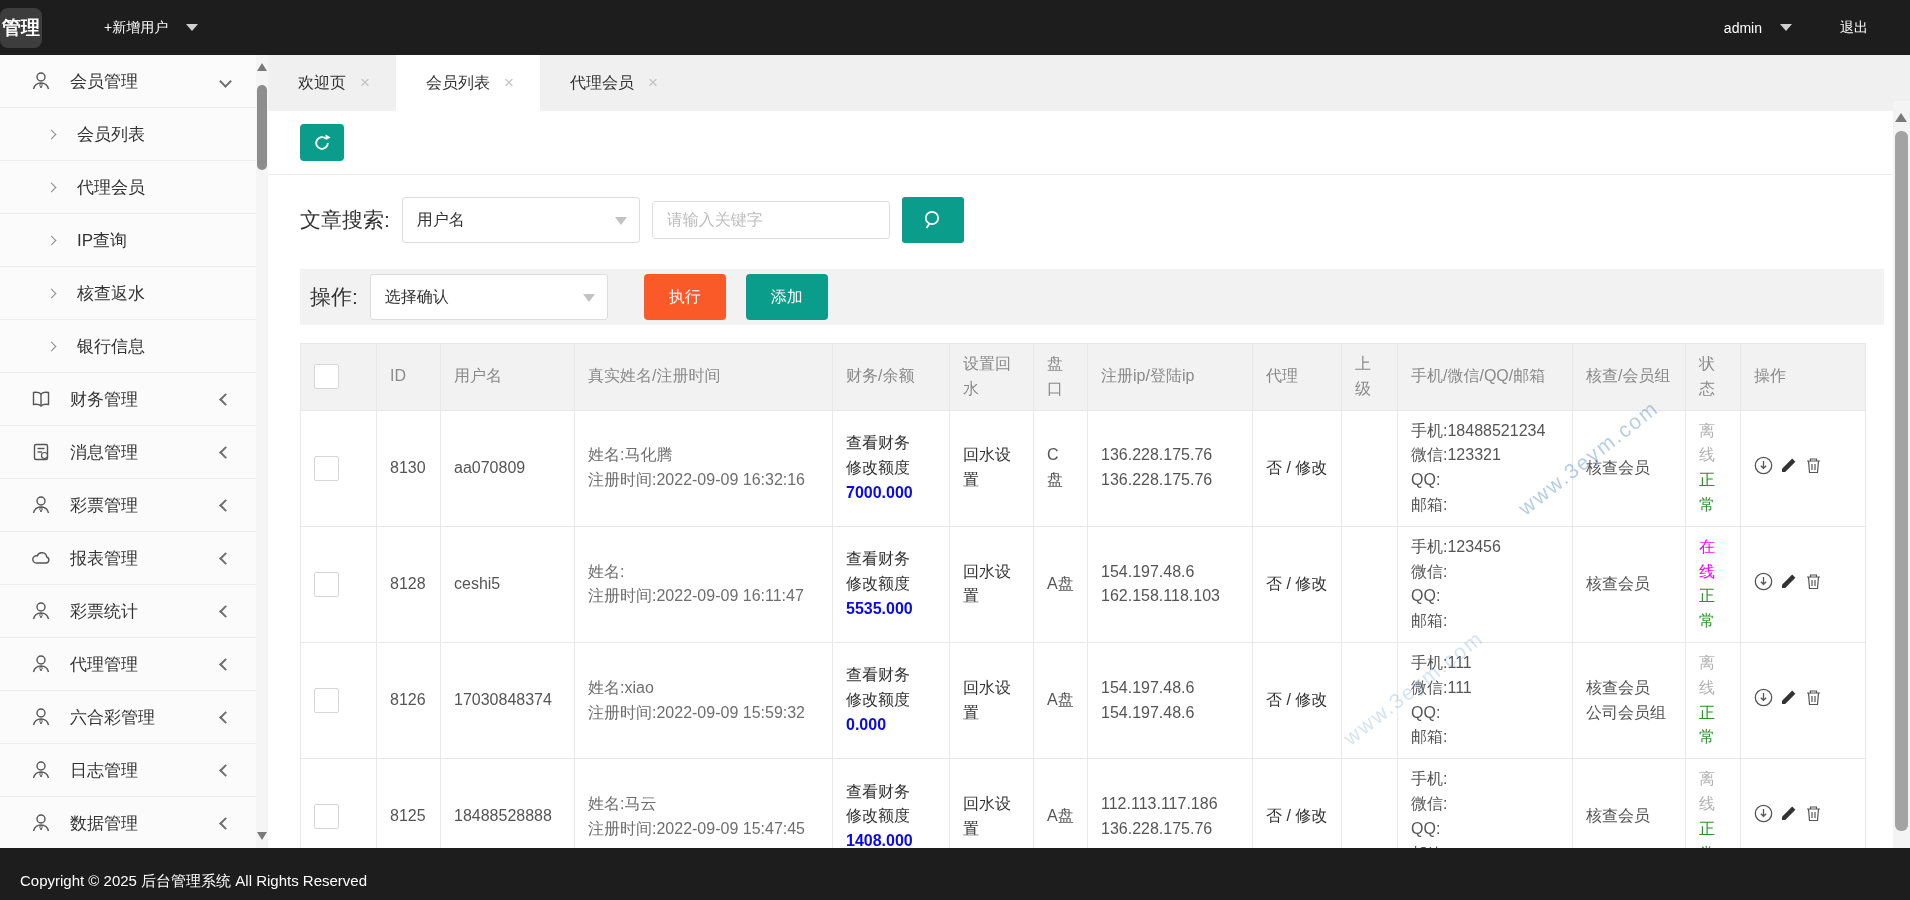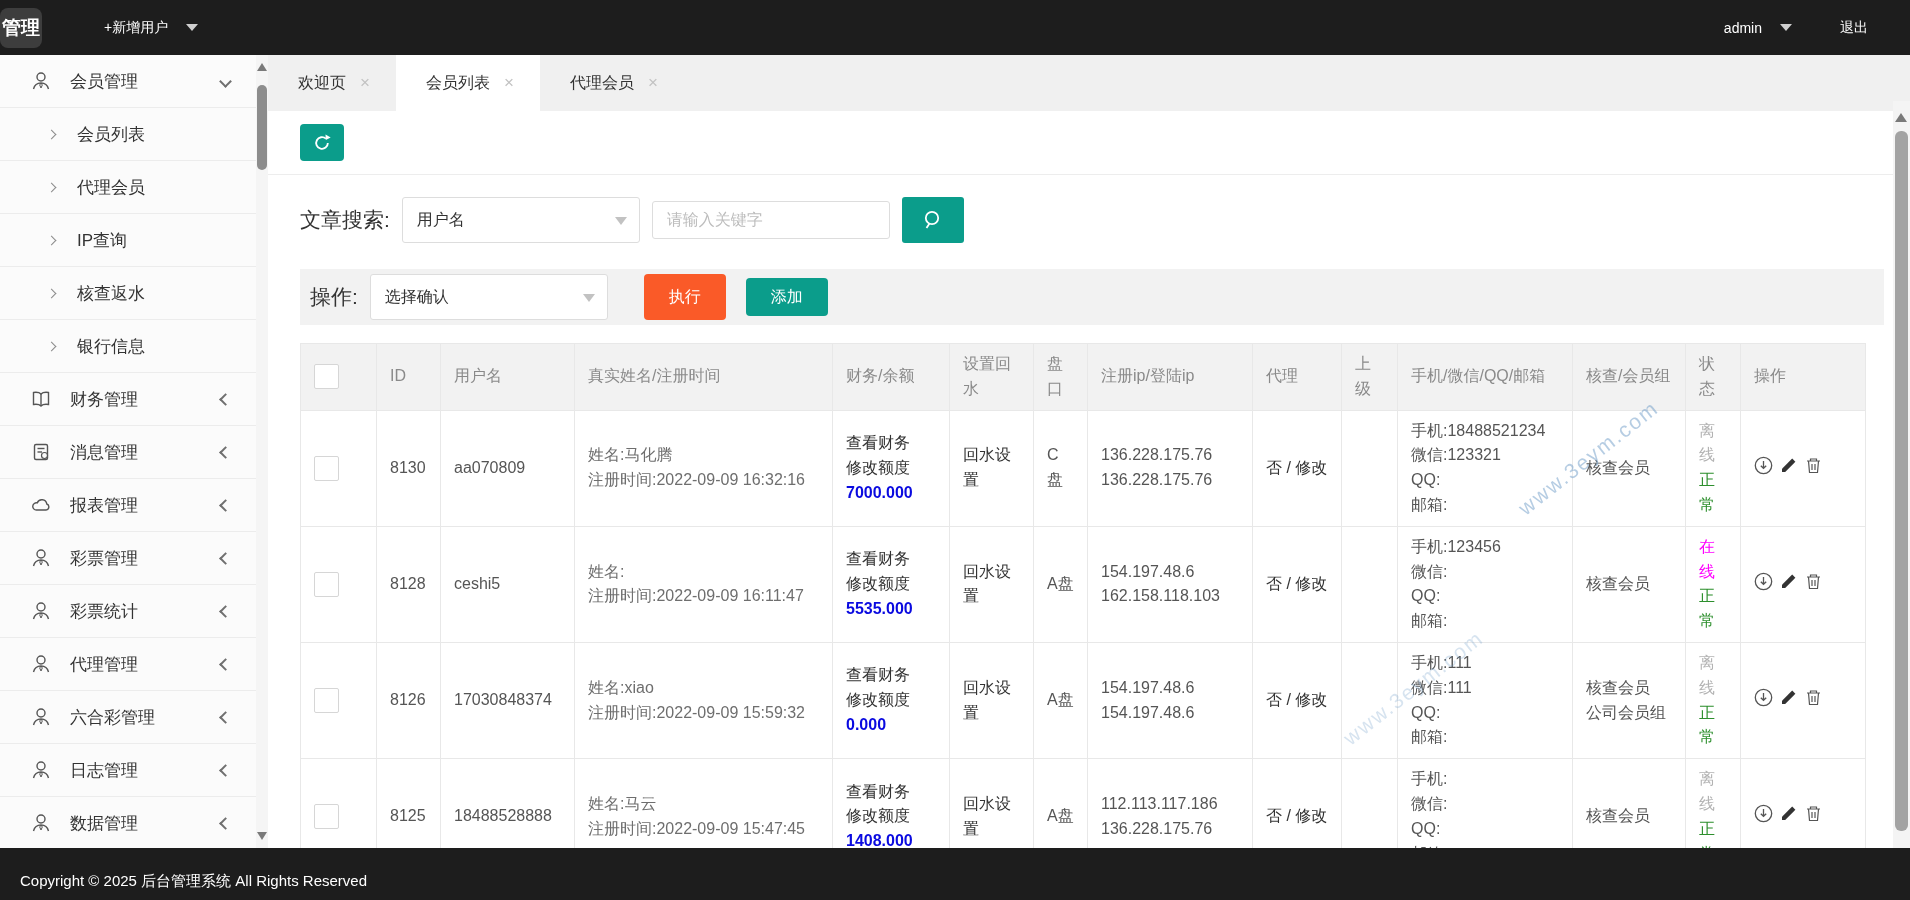--- a/index.html
+++ b/index.html
@@ -53,21 +53,21 @@
   .sel { position:relative; width:238px; height:46px; border:1px solid #ddd; border-radius:3px; background:#fff; display:flex; align-items:center; padding:0 14px; font-size:16px; color:#333; cursor:pointer; }
   .sel .sel-caret { position:absolute; right:12px; top:19px; width:0; height:0; border-left:6px solid transparent; border-right:6px solid transparent; border-top:8px solid #c2c2c2; }
   .inp { width:238px; height:38px; border:1px solid #ddd; border-radius:3px; padding:0 14px; font-size:16px; color:#333; margin-left:12px; font-family:inherit; }
   .inp::placeholder { color:#bdbdbd; }
   .btn-search { width:62px; height:46px; background:var(--teal); margin-left:12px; border-radius:3px; }
   .btn-search svg { width:24px; height:24px; }
 
   .ops-row { margin-top:26px; background:#f2f2f2; height:56px; display:flex; align-items:center; padding:0 10px; }
   .ops-row .field-label { margin-left:0; }
   .btn-exec { width:82px; height:46px; background:var(--orange); margin-left:36px; }
-  .btn-add  { width:82px; height:38px; background:var(--teal); margin-left:20px; }
+  .btn-add  { width:82px; height:46px; background:var(--teal); margin-left:20px; }
 
   
   table.grid { border-collapse:collapse; table-layout:fixed; width:1565px; margin-top:18px; font-size:16px; color:#555; }
   .grid th, .grid td { border:1px solid #e8e8e8; padding:8px 13px; text-align:left; vertical-align:middle; word-break:break-all; line-height:1.55; font-weight:normal; }
   .grid th { background:#f2f2f2; color:#8a8a8a; }
   .cb { width:25px; height:25px; background:#fff; border:1px solid #d6d6d6; border-radius:2px; cursor:pointer; }
   .muted { color:#6e6e6e; }
   .lnk { color:#333; cursor:pointer; }
   .amount { color:var(--blue); font-weight:bold; }
   .st-off { color:var(--gray-off); }
@@ -152,32 +152,32 @@
               <rect x="4.5" y="3.5" width="13" height="15" rx="1.5" fill="none" stroke="#555" stroke-width="1.4"></rect>
               <line x1="7.5" y1="7.5" x2="14.5" y2="7.5" stroke="#555" stroke-width="1.4"></line>
               <line x1="7.5" y1="11" x2="12" y2="11" stroke="#555" stroke-width="1.4"></line>
               <circle cx="14.5" cy="14.5" r="3" fill="#fbfbfb" stroke="#555" stroke-width="1.2"></circle>
             </svg></span>
           <span>消息管理</span>
           <span class="chev-wrap"><span class="chev left"></span></span>
         </div>
         <div class="menu-item">
           <span class="micon"><svg viewBox="0 0 22 22">
+              <circle cx="11" cy="7" r="4" fill="none" stroke="#555" stroke-width="1.4"></circle>
+              <path d="M3.5 19c1-4 4-6 7.5-6s6.5 2 7.5 6" fill="none" stroke="#555" stroke-width="1.4"></path>
+              <path d="M11 13l-1.3 2 1.3 3 1.3-3z" fill="none" stroke="#555" stroke-width="1"></path>
+            </svg></span>
+          <span>彩票管理</span>
+          <span class="chev-wrap"><span class="chev left"></span></span>
+        </div>
+        <div class="menu-item">
+          <span class="micon"><svg viewBox="0 0 22 22">
               <path d="M6.5 16a3.6 3.6 0 1 1 .7-7.1A5 5 0 0 1 16.8 10a3.1 3.1 0 0 1-.8 6z" fill="none" stroke="#555" stroke-width="1.4"></path>
             </svg></span>
           <span>报表管理</span>
-          <span class="chev-wrap"><span class="chev left"></span></span>
-        </div>
-        <div class="menu-item">
-          <span class="micon"><svg viewBox="0 0 22 22">
-              <circle cx="11" cy="7" r="4" fill="none" stroke="#555" stroke-width="1.4"></circle>
-              <path d="M3.5 19c1-4 4-6 7.5-6s6.5 2 7.5 6" fill="none" stroke="#555" stroke-width="1.4"></path>
-              <path d="M11 13l-1.3 2 1.3 3 1.3-3z" fill="none" stroke="#555" stroke-width="1"></path>
-            </svg></span>
-          <span>彩票管理</span>
           <span class="chev-wrap"><span class="chev left"></span></span>
         </div>
         <div class="menu-item">
           <span class="micon"><svg viewBox="0 0 22 22">
               <circle cx="11" cy="7" r="4" fill="none" stroke="#555" stroke-width="1.4"></circle>
               <path d="M3.5 19c1-4 4-6 7.5-6s6.5 2 7.5 6" fill="none" stroke="#555" stroke-width="1.4"></path>
               <path d="M11 13l-1.3 2 1.3 3 1.3-3z" fill="none" stroke="#555" stroke-width="1"></path>
             </svg></span>
           <span>彩票统计</span>
           <span class="chev-wrap"><span class="chev left"></span></span>

